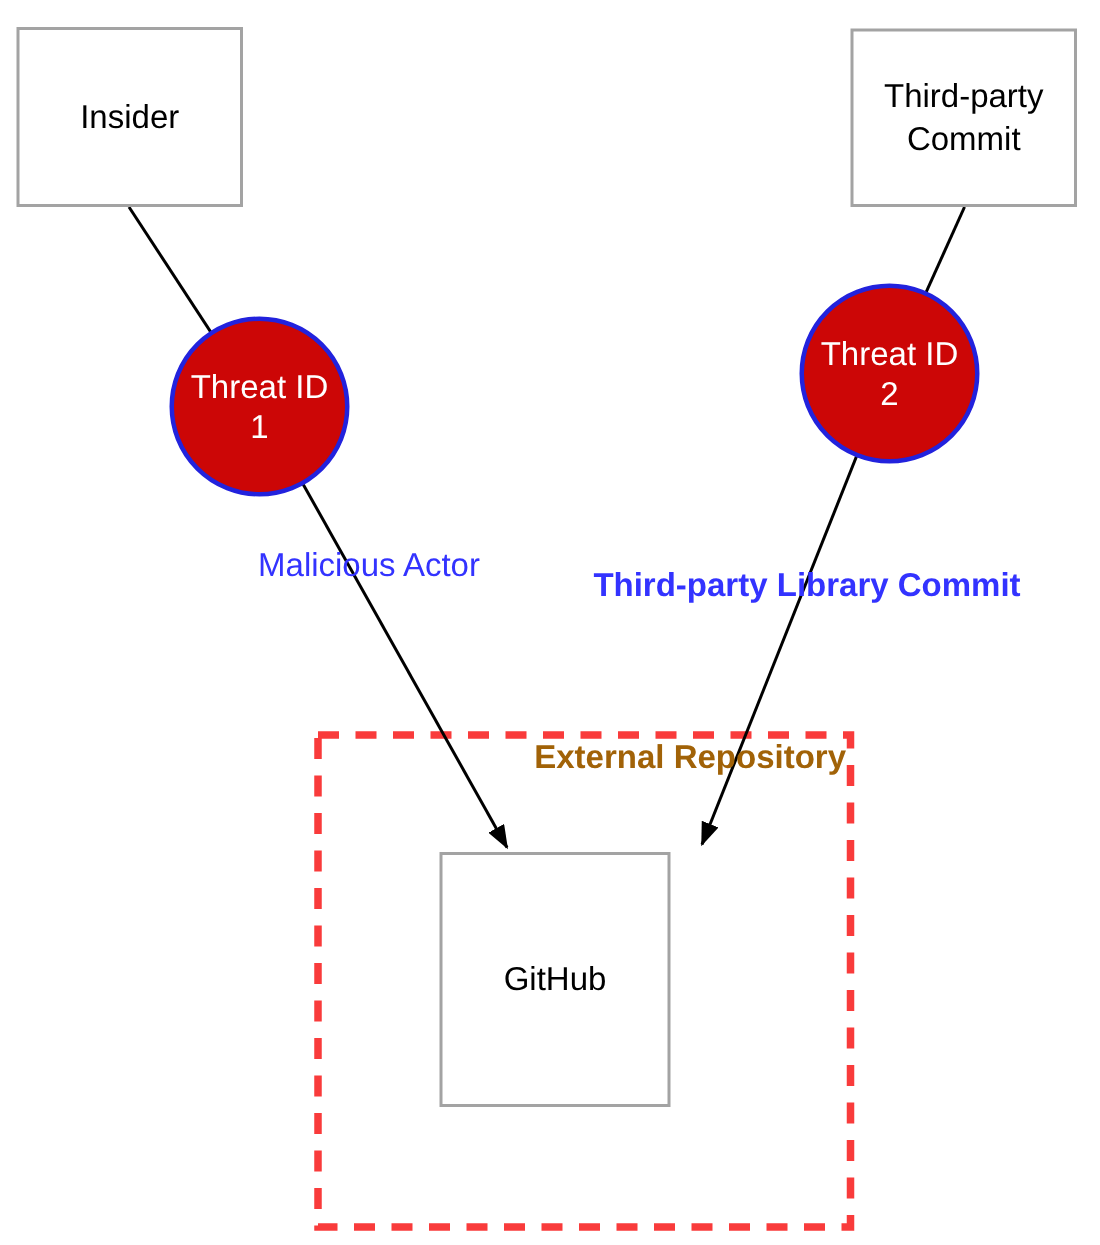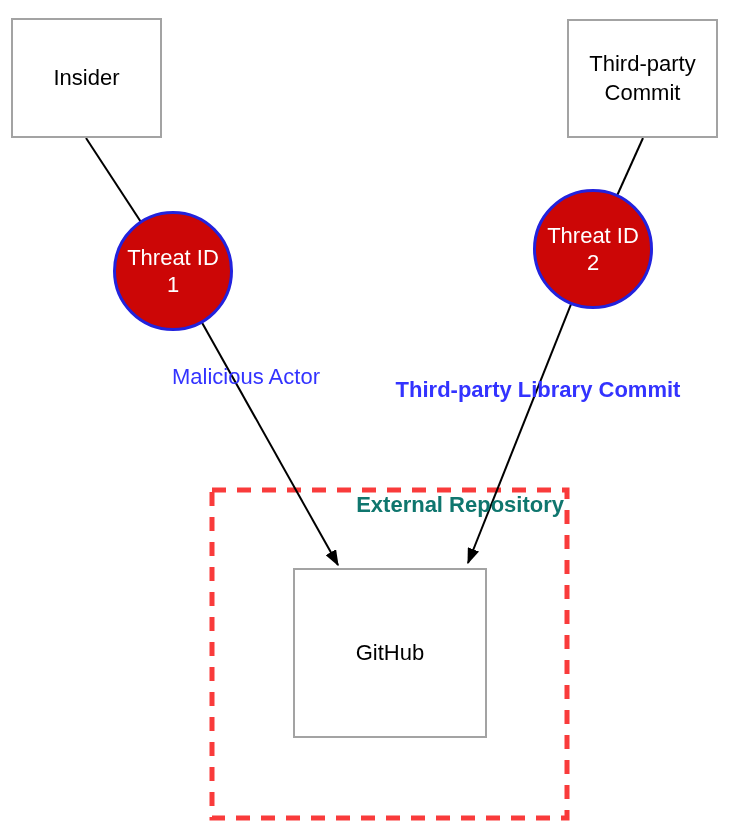--- a/index.html
+++ b/index.html
@@ -29,21 +29,21 @@
     flex-direction: column;
     align-items: center;
     justify-content: center;
     text-align: center;
     font-size: 22px;
     line-height: 1.3;
     color: #000000;
   }
   #node-insider   { left: 11px;  top: 18px;  width: 151px; height: 120px; }
   #node-thirdparty{ left: 567px; top: 19px;  width: 151px; height: 119px; }
-  #node-github    { left: 293px; top: 568px; width: 194px; height: 170px; line-height: 1.45; }
+  #node-github    { left: 293px; top: 568px; width: 154px; height: 170px; line-height: 1.45; }
   .threat-circle {
     position: absolute;
     width: 120px; height: 120px;
     border-radius: 50%;
     background: #cc0606;
     border: 3px solid #2222dd;
     box-sizing: border-box;
     display: flex;
     flex-direction: column;
     align-items: center;
@@ -65,21 +65,21 @@
   #edge-label-malicious { left: 246px; top: 377px; }
   #edge-label-tplc      { left: 538px; top: 390px; font-weight: bold; }
   #boundary-label {
     position: absolute;
     left: 212px;
     top: 492px;
     width: 352px;
     text-align: right;
     font-size: 22px;
     font-weight: bold;
-    color: #0f766e;
+    color: #a16207;
     white-space: nowrap;
   }
 </style>
 </head>
 <body>
 
 <div id="canvas">
 
   <svg id="connector-layer" viewBox="0 0 733 830" xmlns="http://www.w3.org/2000/svg">
     <defs>

